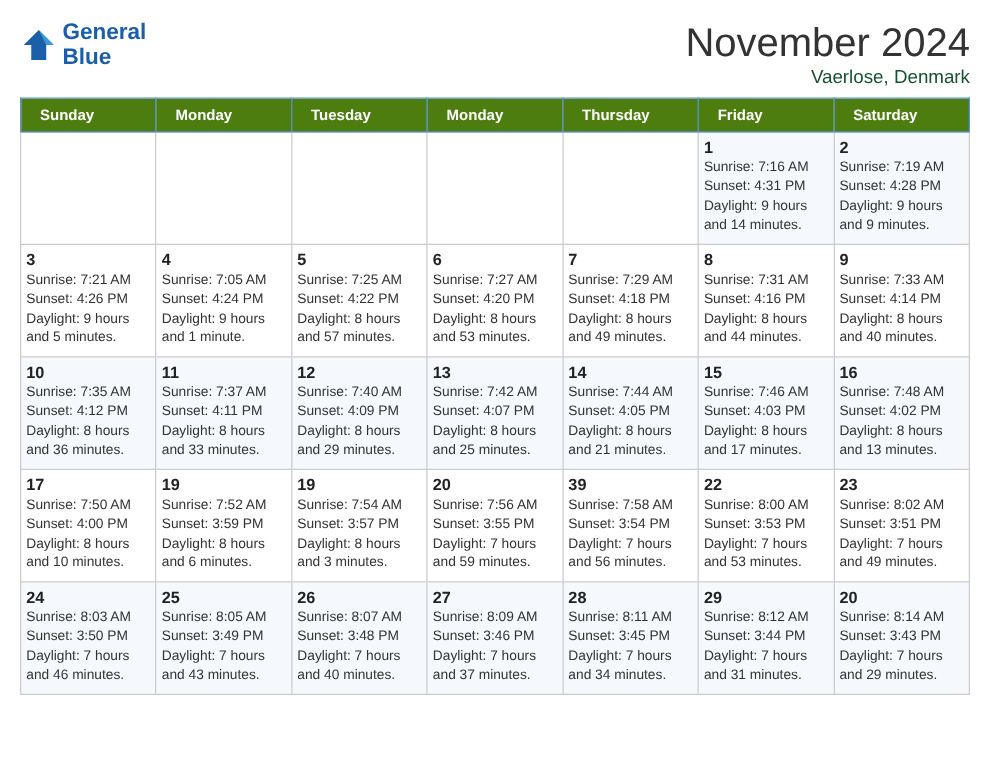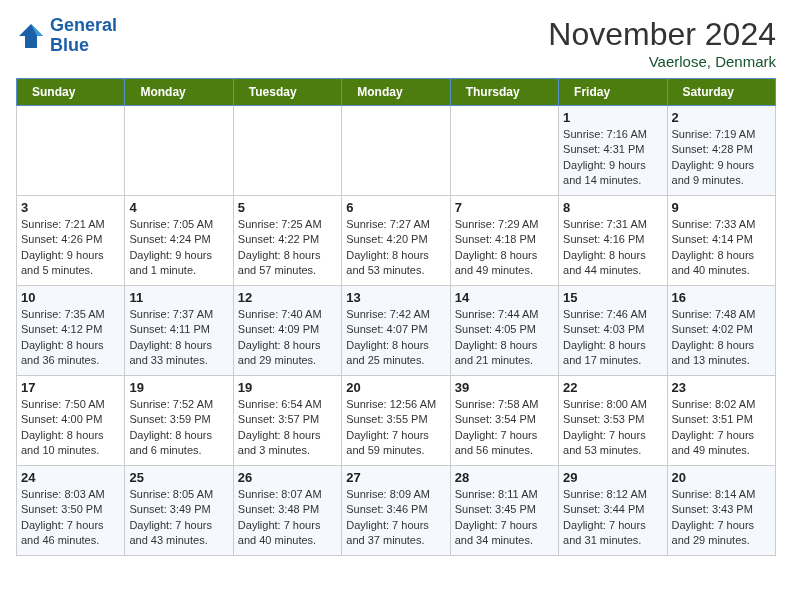--- a/index.html
+++ b/index.html
@@ -255,28 +255,28 @@
         </td>
         <td>
           <span class="day-number">19</span>
           <div class="day-info">Sunrise: 7:52 AM
 Sunset: 3:59 PM
 Daylight: 8 hours
 and 6 minutes.</div>
         </td>
         <td>
           <span class="day-number">19</span>
-          <div class="day-info">Sunrise: 6:54 AM
+          <div class="day-info">Sunrise: 7:54 AM
 Sunset: 3:57 PM
 Daylight: 8 hours
 and 3 minutes.</div>
         </td>
         <td>
           <span class="day-number">20</span>
-          <div class="day-info">Sunrise: 12:56 AM
+          <div class="day-info">Sunrise: 7:56 AM
 Sunset: 3:55 PM
 Daylight: 7 hours
 and 59 minutes.</div>
         </td>
         <td>
           <span class="day-number">39</span>
           <div class="day-info">Sunrise: 7:58 AM
 Sunset: 3:54 PM
 Daylight: 7 hours
 and 56 minutes.</div>

